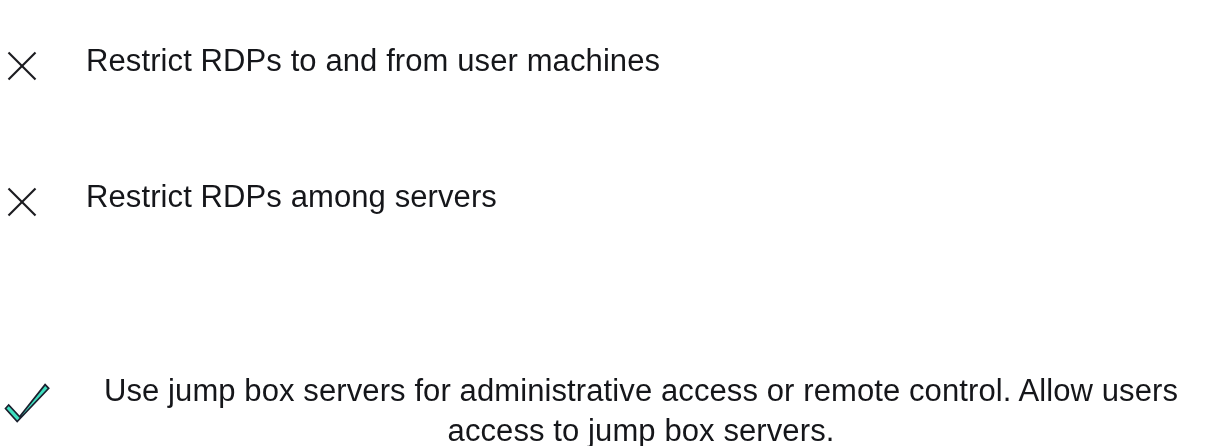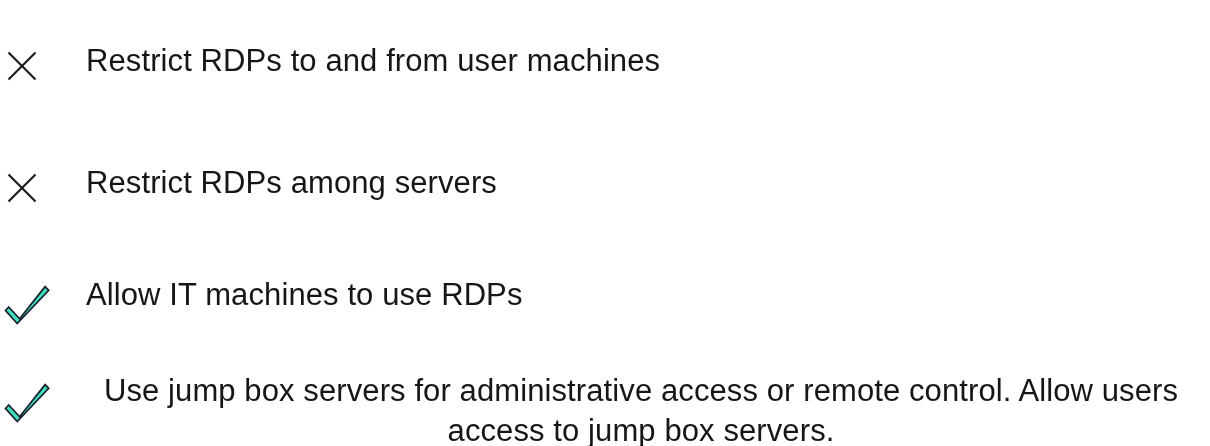--- a/index.html
+++ b/index.html
@@ -26,21 +26,21 @@
   }
 
   .row {
     position: absolute;
     display: flex;
     align-items: flex-start;
     left: 0;
   }
 
   .row-1 { top: 18px; }
-  .row-2 { top: 140px; justify-content: space-between; }
+  .row-2 { top: 154px; justify-content: space-between; }
   .row-3 { top: 252px; }
   .row-4 { top: 348px; text-align: center; }
 
   .icon-cell {
     width: 86px;
     flex: 0 0 86px;
     display: flex;
     justify-content: flex-start;
     align-items: flex-start;
   }
@@ -100,30 +100,20 @@
   <div class="row row-2">
     <div class="icon-cell">
       <svg class="icon-x" width="30" height="30" viewBox="0 0 30 30">
         <line x1="1.5" y1="1.5" x2="28.5" y2="28.5" stroke="#1b1b1f" stroke-width="2.1" stroke-linecap="butt"></line>
         <line x1="28.5" y1="1.5" x2="1.5" y2="28.5" stroke="#1b1b1f" stroke-width="2.1" stroke-linecap="butt"></line>
       </svg>
     </div>
     <div class="row-text">Restrict RDPs among servers</div>
   </div>
 
-  <div class="row row-3">
-    <div class="icon-cell">
-      <svg class="icon-check" width="50" height="50" viewBox="0 0 50 50">
-        <path d="M 6.5 28.0 L 3.5 31.5 L 15.0 44.5 L 18.5 41.0 Z
-                 M 18.5 41.0 L 15.0 44.5 L 46.5 11.5 L 43.0 7.5 Z" fill="#3fe0c0" stroke="none"></path>
-        <path d="M 3.5 31.5 L 6.7 27.9 L 17.6 39.8 L 43.1 7.6 L 46.7 11.3 L 15.2 44.6 Z" fill="#3fe0c0" stroke="#1b1f2e" stroke-width="1.7" stroke-linejoin="miter"></path>
-      </svg>
-    </div>
-    <div class="row-text">Allow IT machines to use RDPs</div>
-  </div>
 
   <div class="row row-4">
     <div class="icon-cell">
       <svg class="icon-check" width="50" height="50" viewBox="0 0 50 50">
         <path d="M 6.5 28.0 L 3.5 31.5 L 15.0 44.5 L 18.5 41.0 Z
                  M 18.5 41.0 L 15.0 44.5 L 46.5 11.5 L 43.0 7.5 Z" fill="#3fe0c0" stroke="none"></path>
         <path d="M 3.5 31.5 L 6.7 27.9 L 17.6 39.8 L 43.1 7.6 L 46.7 11.3 L 15.2 44.6 Z" fill="#3fe0c0" stroke="#1b1f2e" stroke-width="1.7" stroke-linejoin="miter"></path>
       </svg>
     </div>
     <div class="row-text">Use jump box servers for administrative access or remote control. Allow users access to jump box servers.</div>

